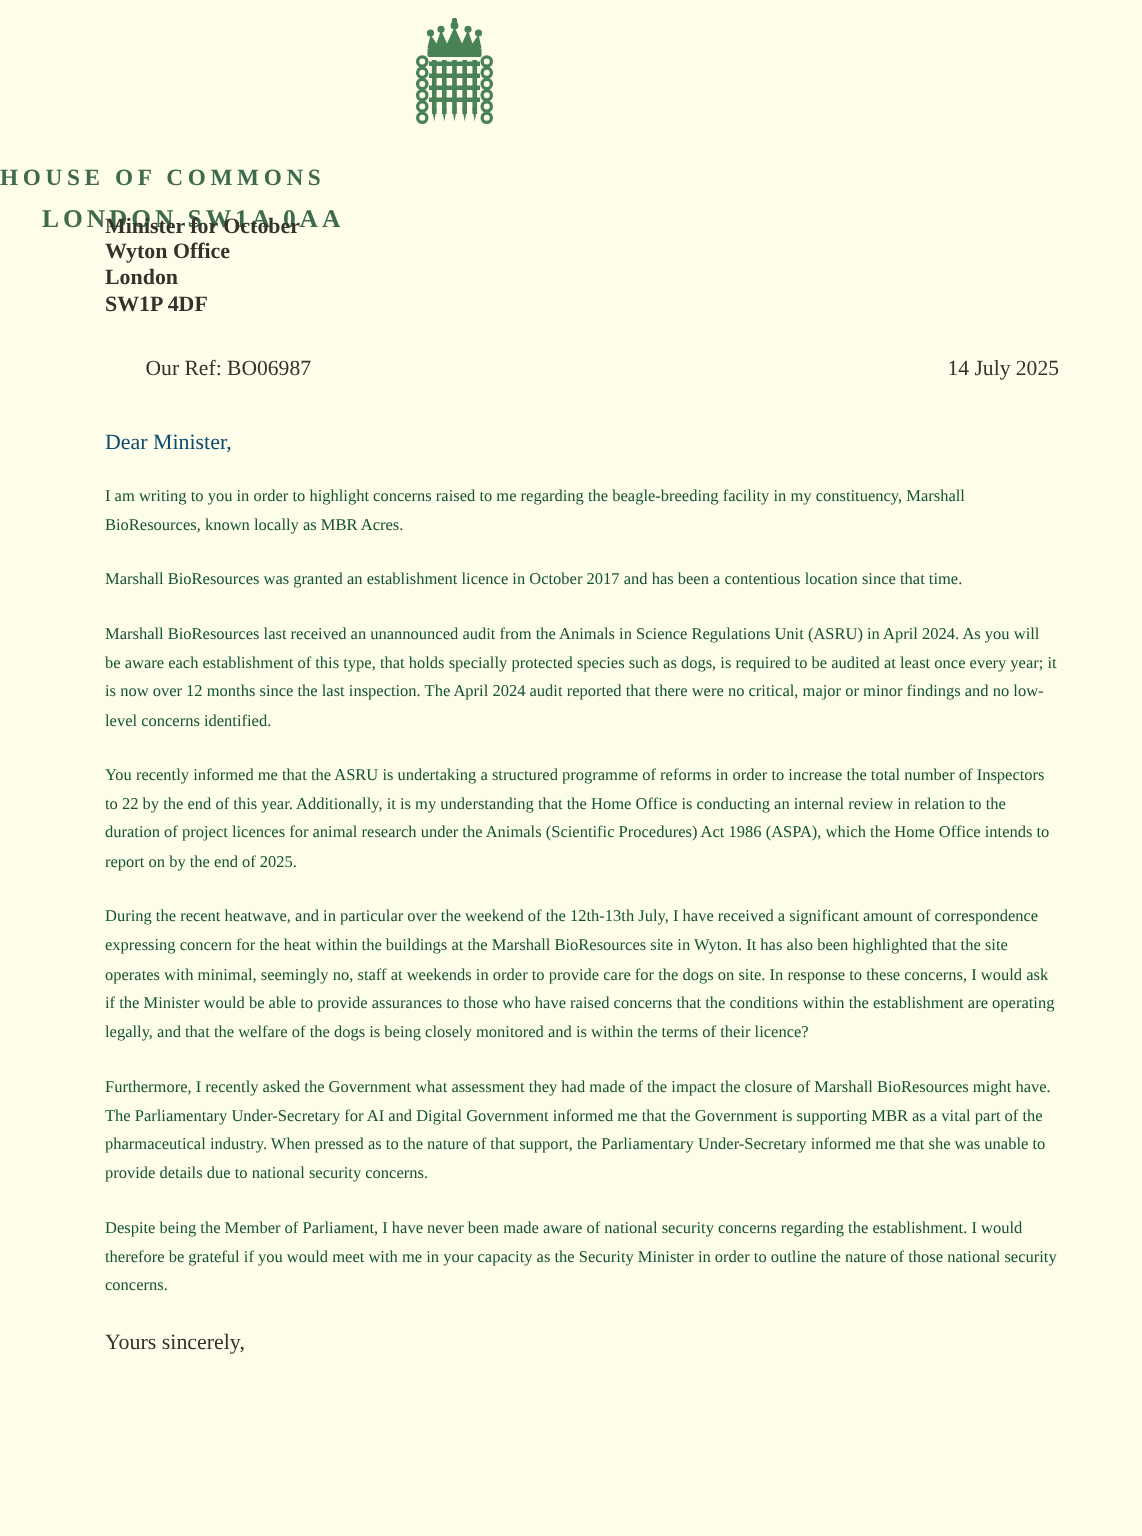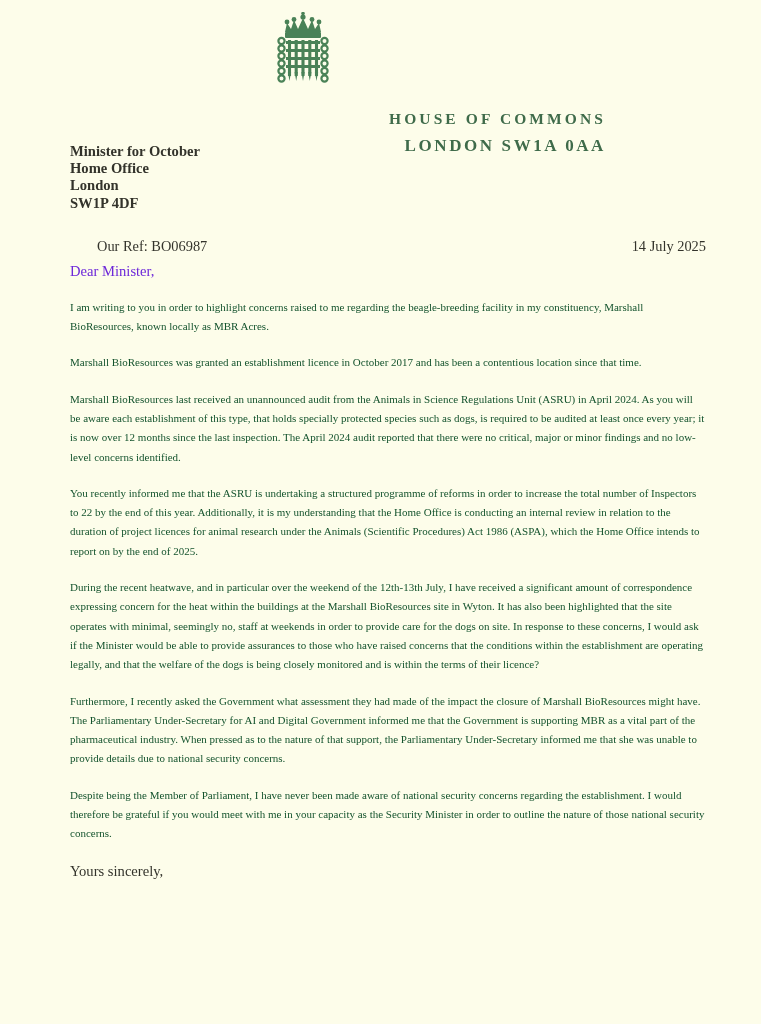--- a/index.html
+++ b/index.html
@@ -16,21 +16,21 @@
     font-family: "Liberation Serif", "DejaVu Serif", serif;
     color: #39392f;
   }
 
   
   .letterhead {
     position: absolute;
     top: 12px;
     left: 0;
     width: 606px;
-    text-align: right;
+    text-align: left;
   }
   .crest {
     display: block;
     margin: 0 auto;
   }
   .house-title {
     margin-top: 14px;
     font-size: 15.5px;
     letter-spacing: 3.1px;
     font-weight: 700;
@@ -70,23 +70,23 @@
     justify-content: space-between;
     align-items: baseline;
     margin-top: 26px;
     font-size: 14.4px;
     color: #33332b;
     margin-left: 27px;
   }
   .ref, .date { white-space: nowrap; }
 
   .salutation {
-    margin-top: 8px;
+    margin-top: 32px;
     font-size: 14.6px;
-    color: #6d28d9;
+    color: #0c4a6e;
   }
 
   
   .paras { margin-top: 18px; }
   .para {
     font-size: 11px;
     line-height: 19.3px;
     text-align: left;
     margin-bottom: 17px;
     color: #14532d;
@@ -161,21 +161,21 @@
     </svg>
 
     <div class="house-title">HOUSE OF COMMONS</div>
     <div class="house-address">LONDON SW1A 0AA</div>
   </div>
 
   <div class="body-frame">
 
     <div class="recipient">
       <div>Minister for October</div>
-      <div>Home Office</div>
+      <div>Wyton Office</div>
       <div>London</div>
       <div>SW1P 4DF</div>
     </div>
 
     <div class="refrow">
       <div class="ref">Our Ref: BO06987</div>
       <div class="date">14 July 2025</div>
     </div>
 
     <div class="salutation">Dear Minister,</div>

